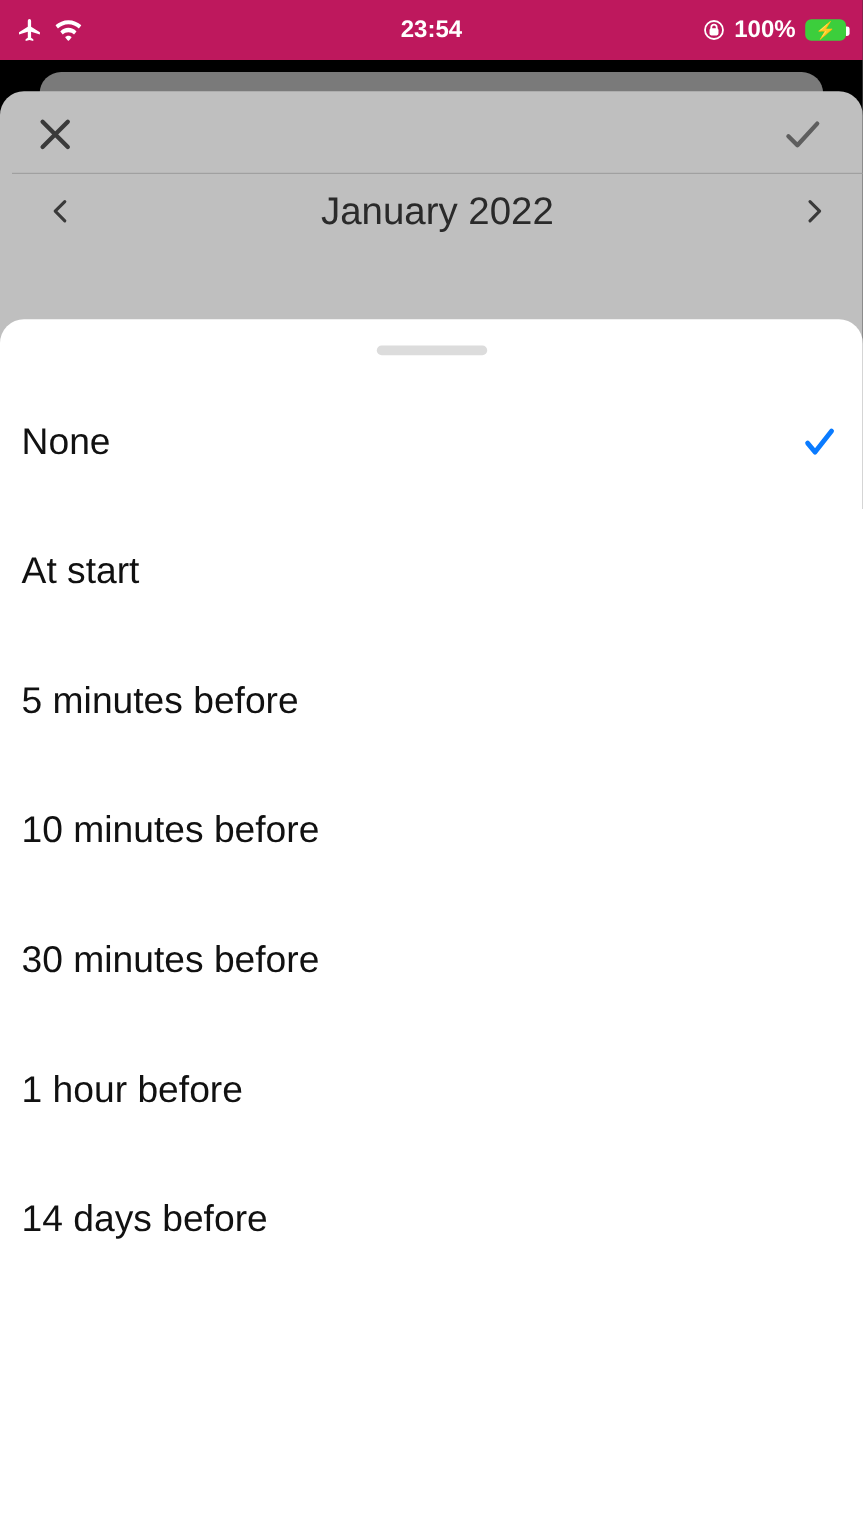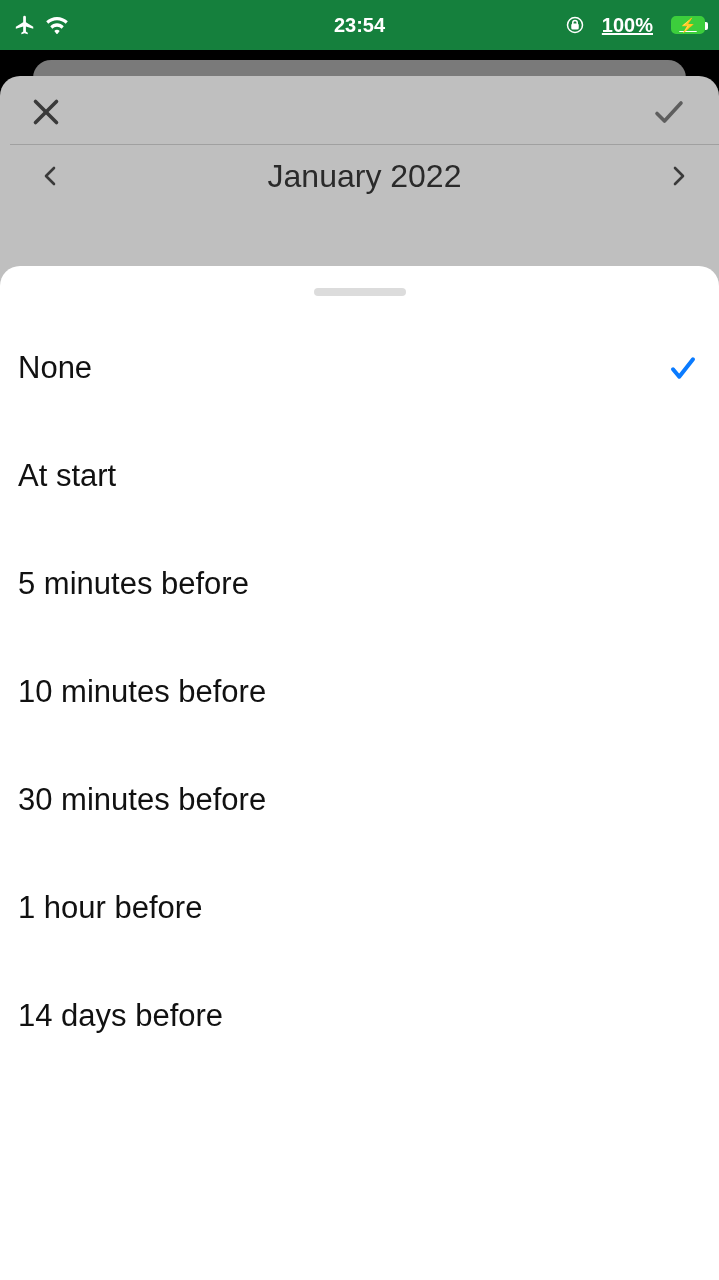--- a/index.html
+++ b/index.html
@@ -12,21 +12,21 @@
       width: 719px;
       height: 1280px;
       font-family: -apple-system, "SF Pro Text", "Helvetica Neue", Arial, sans-serif;
       background: #000;
       overflow: hidden;
       position: relative;
     }
     
     .status-bar {
       height: 50px;
-      background: #15803d;
+      background: #be185d;
       color: #fff;
       display: flex;
       align-items: center;
       justify-content: space-between;
       padding: 0 14px;
       font-size: 20px;
       font-weight: 600;
     }
     .status-left {
       display: flex;
@@ -34,22 +34,21 @@
       gap: 10px;
     }
     .status-center {
       position: absolute;
       left: 50%;
       transform: translateX(-50%);
     }
     .status-right {
       display: flex;
       align-items: center;
-      gap: 18px;
-      text-decoration: underline;
+      gap: 8px;
     }
     .airplane-icon svg, .wifi-icon svg, .lock-icon svg {
       display: block;
     }
     .battery-shape {
       width: 34px;
       height: 18px;
       border: 2px solid #3cce3c;
       border-radius: 5px;
       position: relative;

